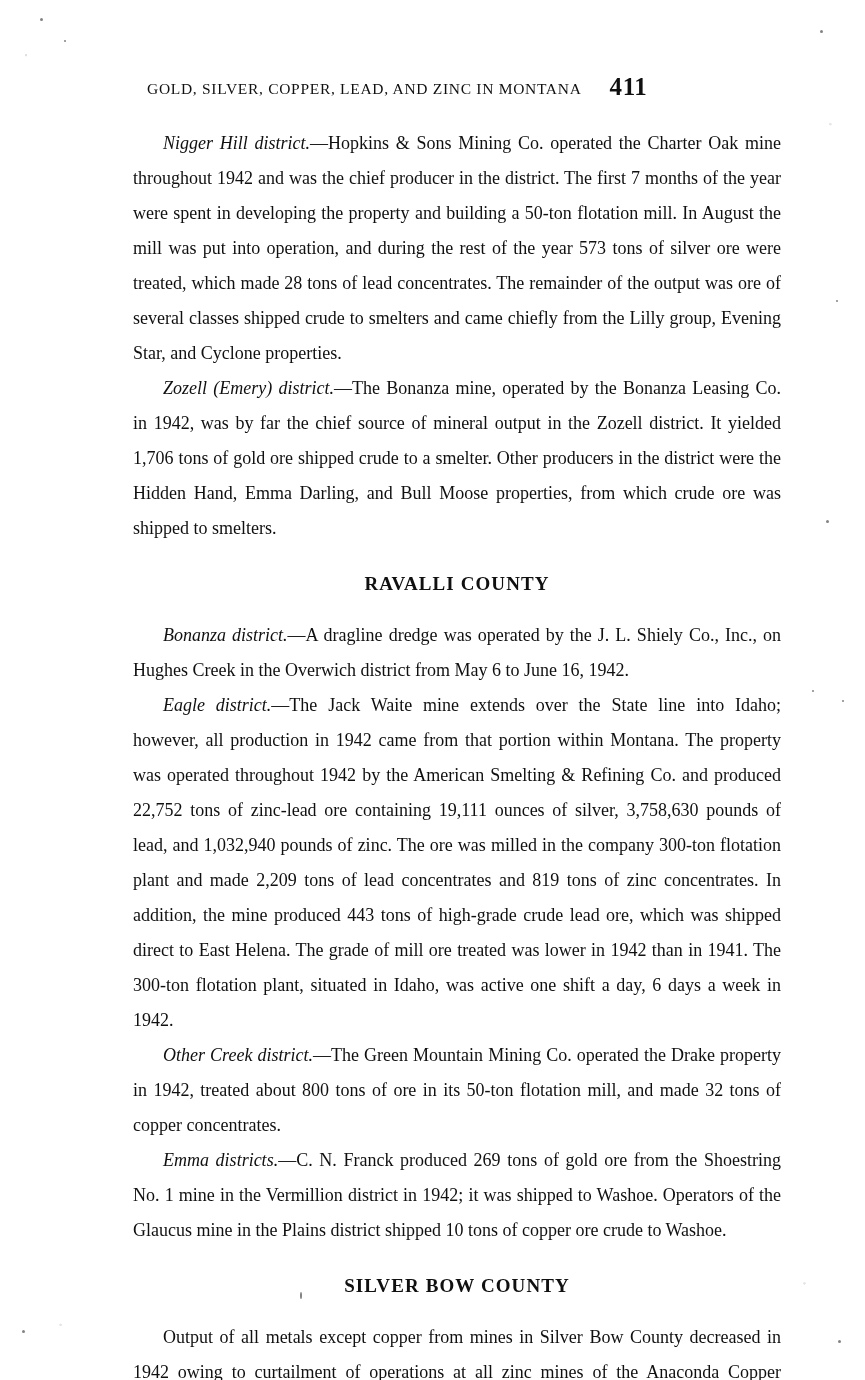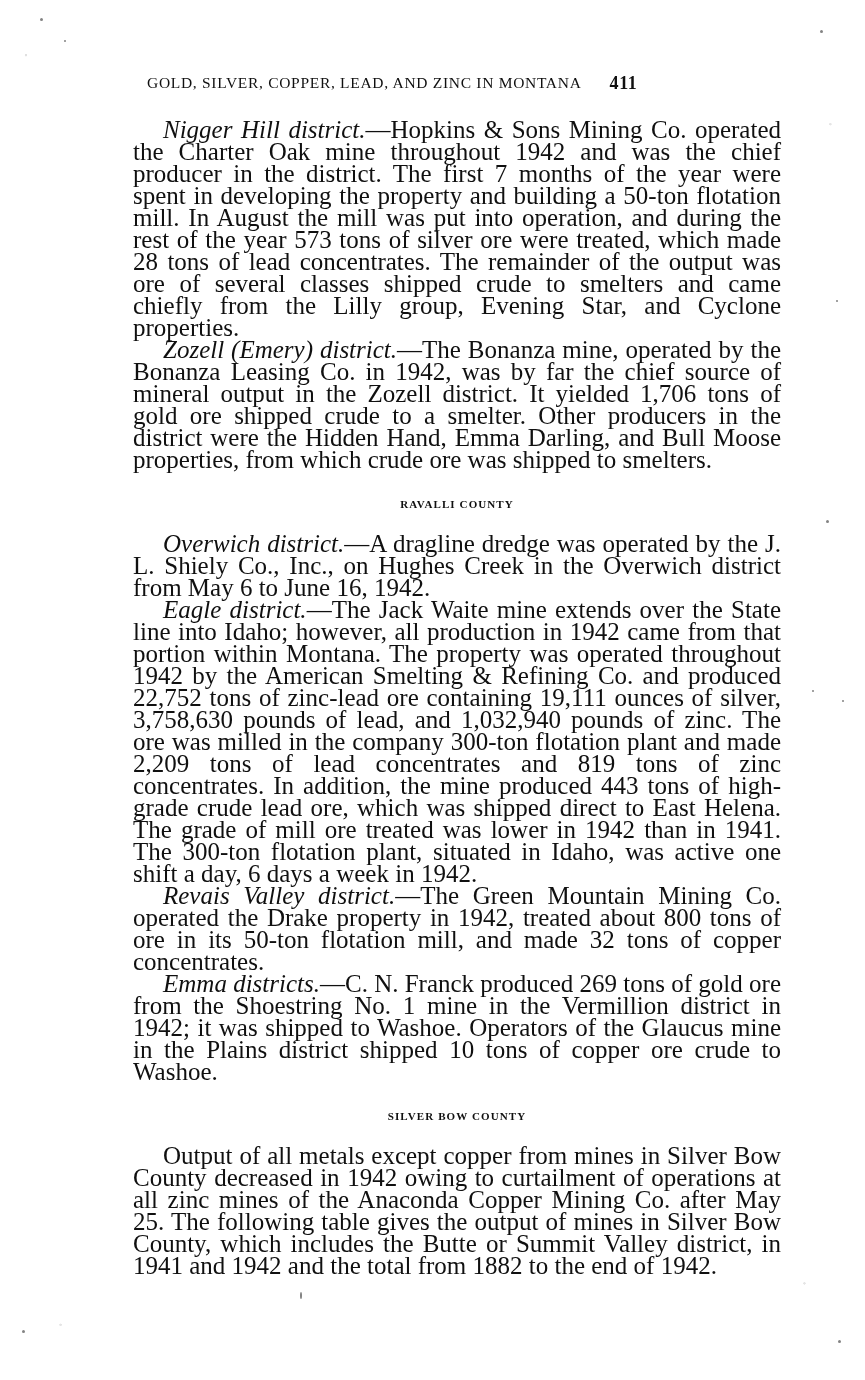--- a/index.html
+++ b/index.html
@@ -48,43 +48,43 @@
     white-space: nowrap;
   }
   .running-head .rh-title {
     font-variant: small-caps;
     text-transform: uppercase;
     font-size: 15.5px;
     letter-spacing: 0.7px;
     padding-left: 14px;
   }
   .running-head .rh-page {
-    font-size: 18px;
+    font-size: 25px;
     font-weight: bold;
     margin-left: 28px;
     position: relative;
     top: 1px;
   }
   p.body {
     margin: 0;
-    font-size: 25px;
-    line-height: 22px;
+    font-size: 18px;
+    line-height: 35px;
     text-align: justify;
     text-justify: inter-word;
     text-indent: 30px;
     hyphens: manual;
   }
   p.body + p.body {
     margin-top: 0;
   }
   .run-in {
     font-style: italic;
   }
   h2.section {
-    font-size: 11px;
+    font-size: 19px;
     font-weight: bold;
     text-align: center;
     letter-spacing: 1.1px;
     margin: 27px 0 23px 0;
     text-transform: uppercase;
   }
 </style>
 </head>
 <body>
 
@@ -106,23 +106,23 @@
     <div class="running-head">
       <span class="rh-title">GOLD, SILVER, COPPER, LEAD, AND ZINC IN MONTANA</span>
       <span class="rh-page">411</span>
     </div>
 
     <p class="body"><span class="run-in">Nigger Hill district.</span><span>—</span><span>Hopkins &amp; Sons Mining Co. operated the Charter Oak mine throughout 1942 and was the chief producer in the district. The first 7 months of the year were spent in developing the property and building a 50-ton flotation mill. In August the mill was put into operation, and during the rest of the year 573 tons of silver ore were treated, which made 28 tons of lead concentrates. The remainder of the output was ore of several classes shipped crude to smelters and came chiefly from the Lilly group, Evening Star, and Cyclone properties.</span></p>
 
     <p class="body"><span class="run-in">Zozell (Emery) district.</span><span>—</span><span>The Bonanza mine, operated by the Bonanza Leasing Co. in 1942, was by far the chief source of mineral output in the Zozell district. It yielded 1,706 tons of gold ore shipped crude to a smelter. Other producers in the district were the Hidden Hand, Emma Darling, and Bull Moose properties, from which crude ore was shipped to smelters.</span></p>
 
     <h2 class="section">RAVALLI COUNTY</h2>
-    <p class="body"><span class="run-in">Overwich district.</span><span>—</span><span>A dragline dredge was operated by the J. L. Shiely Co., Inc., on Hughes Creek in the Overwich district from May 6 to June 16, 1942.</span></p>
+    <p class="body"><span class="run-in">Bonanza district.</span><span>—</span><span>A dragline dredge was operated by the J. L. Shiely Co., Inc., on Hughes Creek in the Overwich district from May 6 to June 16, 1942.</span></p>
 
     <p class="body"><span class="run-in">Eagle district.</span><span>—</span><span>The Jack Waite mine extends over the State line into Idaho; however, all production in 1942 came from that portion within Montana. The property was operated throughout 1942 by the American Smelting &amp; Refining Co. and produced 22,752 tons of zinc-lead ore containing 19,111 ounces of silver, 3,758,630 pounds of lead, and 1,032,940 pounds of zinc. The ore was milled in the company 300-ton flotation plant and made 2,209 tons of lead concentrates and 819 tons of zinc concentrates. In addition, the mine produced 443 tons of high-grade crude lead ore, which was shipped direct to East Helena. The grade of mill ore treated was lower in 1942 than in 1941. The 300-ton flotation plant, situated in Idaho, was active one shift a day, 6 days a week in 1942.</span></p>
-    <p class="body"><span class="run-in">Revais Valley district.</span><span>—</span><span>The Green Mountain Mining Co. operated the Drake property in 1942, treated about 800 tons of ore in its 50-ton flotation mill, and made 32 tons of copper concentrates.</span></p>
+    <p class="body"><span class="run-in">Other Creek district.</span><span>—</span><span>The Green Mountain Mining Co. operated the Drake property in 1942, treated about 800 tons of ore in its 50-ton flotation mill, and made 32 tons of copper concentrates.</span></p>
     <p class="body"><span class="run-in">Emma districts.</span><span>—</span><span>C. N. Franck produced 269 tons of gold ore from the Shoestring No. 1 mine in the Vermillion district in 1942; it was shipped to Washoe. Operators of the Glaucus mine in the Plains district shipped 10 tons of copper ore crude to Washoe.</span></p>
 
     <h2 class="section">SILVER BOW COUNTY</h2>
     <p class="body"><span>Output of all metals except copper from mines in Silver Bow County decreased in 1942 owing to curtailment of operations at all zinc mines of the Anaconda Copper Mining Co. after May 25. The following table gives the output of mines in Silver Bow County, which includes the Butte or Summit Valley district, in 1941 and 1942 and the total from 1882 to the end of 1942.</span></p>
 
   </div>
 </div>
 
 </body></html>

